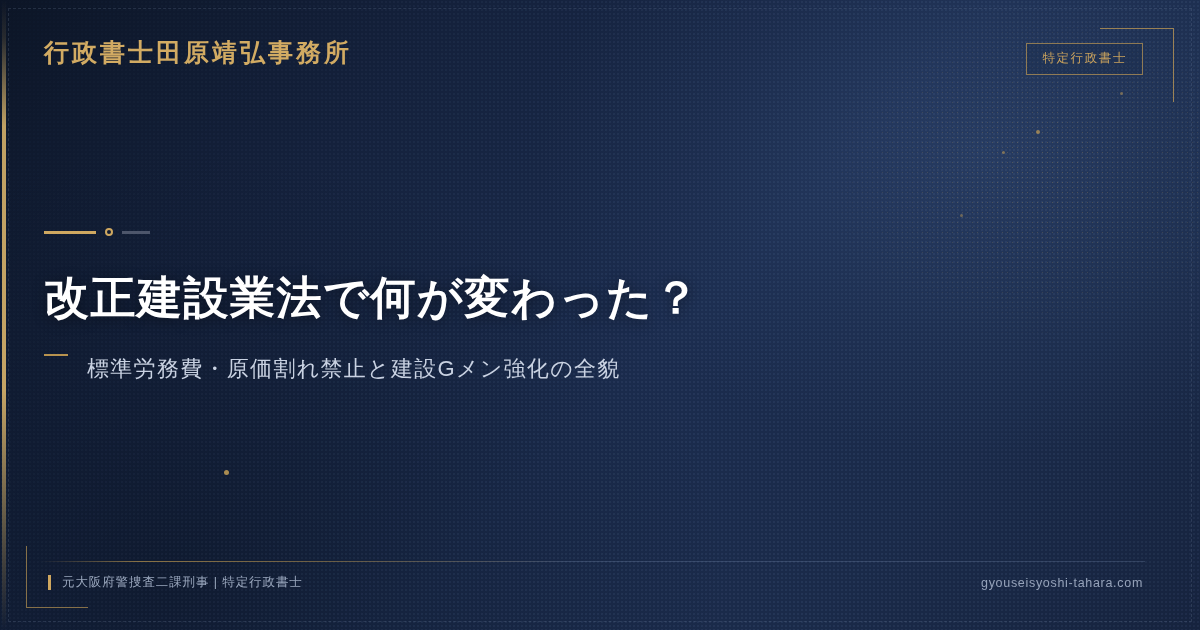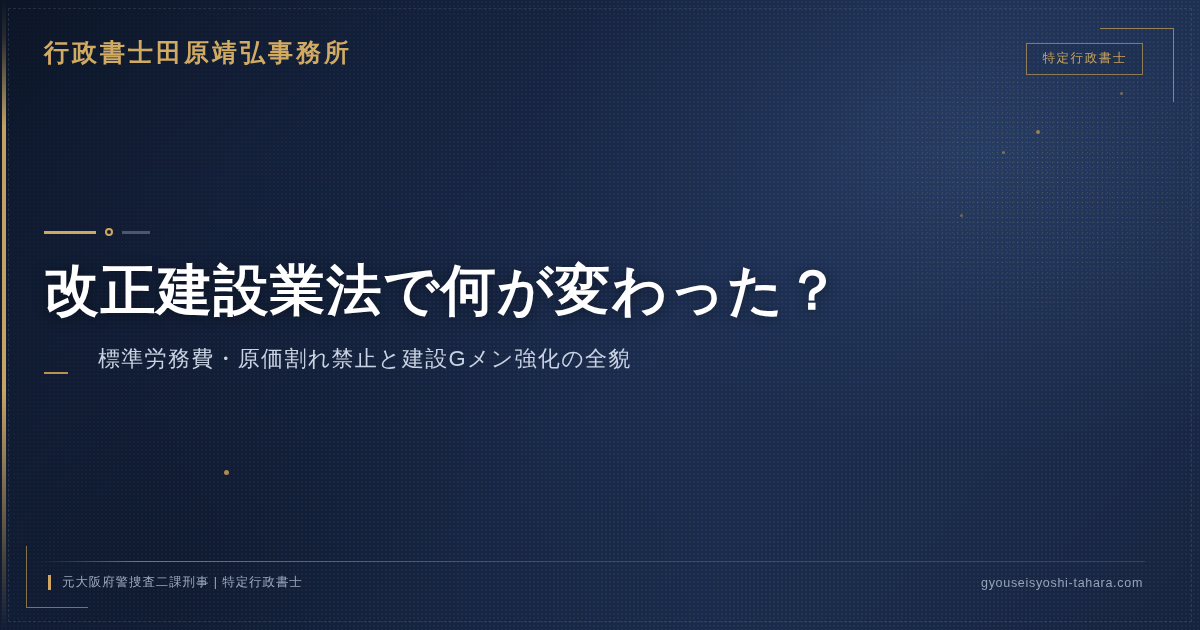--- a/index.html
+++ b/index.html
@@ -98,28 +98,28 @@
 
   .eyebrow{ display:flex; align-items:center; gap:9px; height:14px; }
   .eyebrow .ln-gold{ width:52px; height:3px; background:#cfa860; }
   .eyebrow .ring{
     width:8px; height:8px; border-radius:50%;
     border:2px solid #cfa860; background:transparent;
   }
   .eyebrow .ln-grey{ width:28px; height:3px; background:#4d566b; }
 
   .title{
-    margin-top:18px;
-    font-size:55px; font-weight:700; letter-spacing:1.5px;
+    margin-top:32px;
+    font-size:45px; font-weight:700; letter-spacing:1.5px;
     color:#ffffff; line-height:1.22;
     text-shadow:0 2px 14px rgba(0,0,0,0.45);
     white-space:nowrap;
   }
 
-  .subtitle-row{ display:flex; align-items:flex-end; gap:30px; margin-top:20px; }
+  .subtitle-row{ display:flex; align-items:flex-start; gap:19px; margin-top:28px; }
   .subtitle-row .dash{ width:24px; height:2px; background:#b8934f; flex:none; }
   .subtitle{
     font-size:22px; font-weight:400; letter-spacing:1.3px;
     color:#c9d2e2; white-space:nowrap;
   }
 
   
   .divider{
     position:absolute; left:40px; right:55px; top:561px; height:1px;
     background:linear-gradient(to right, rgba(160,130,70,0.0) 0%, rgba(176,142,76,0.75) 9%, rgba(176,142,76,0.55) 26%, rgba(120,140,175,0.30) 48%, rgba(120,140,175,0.26) 100%);

